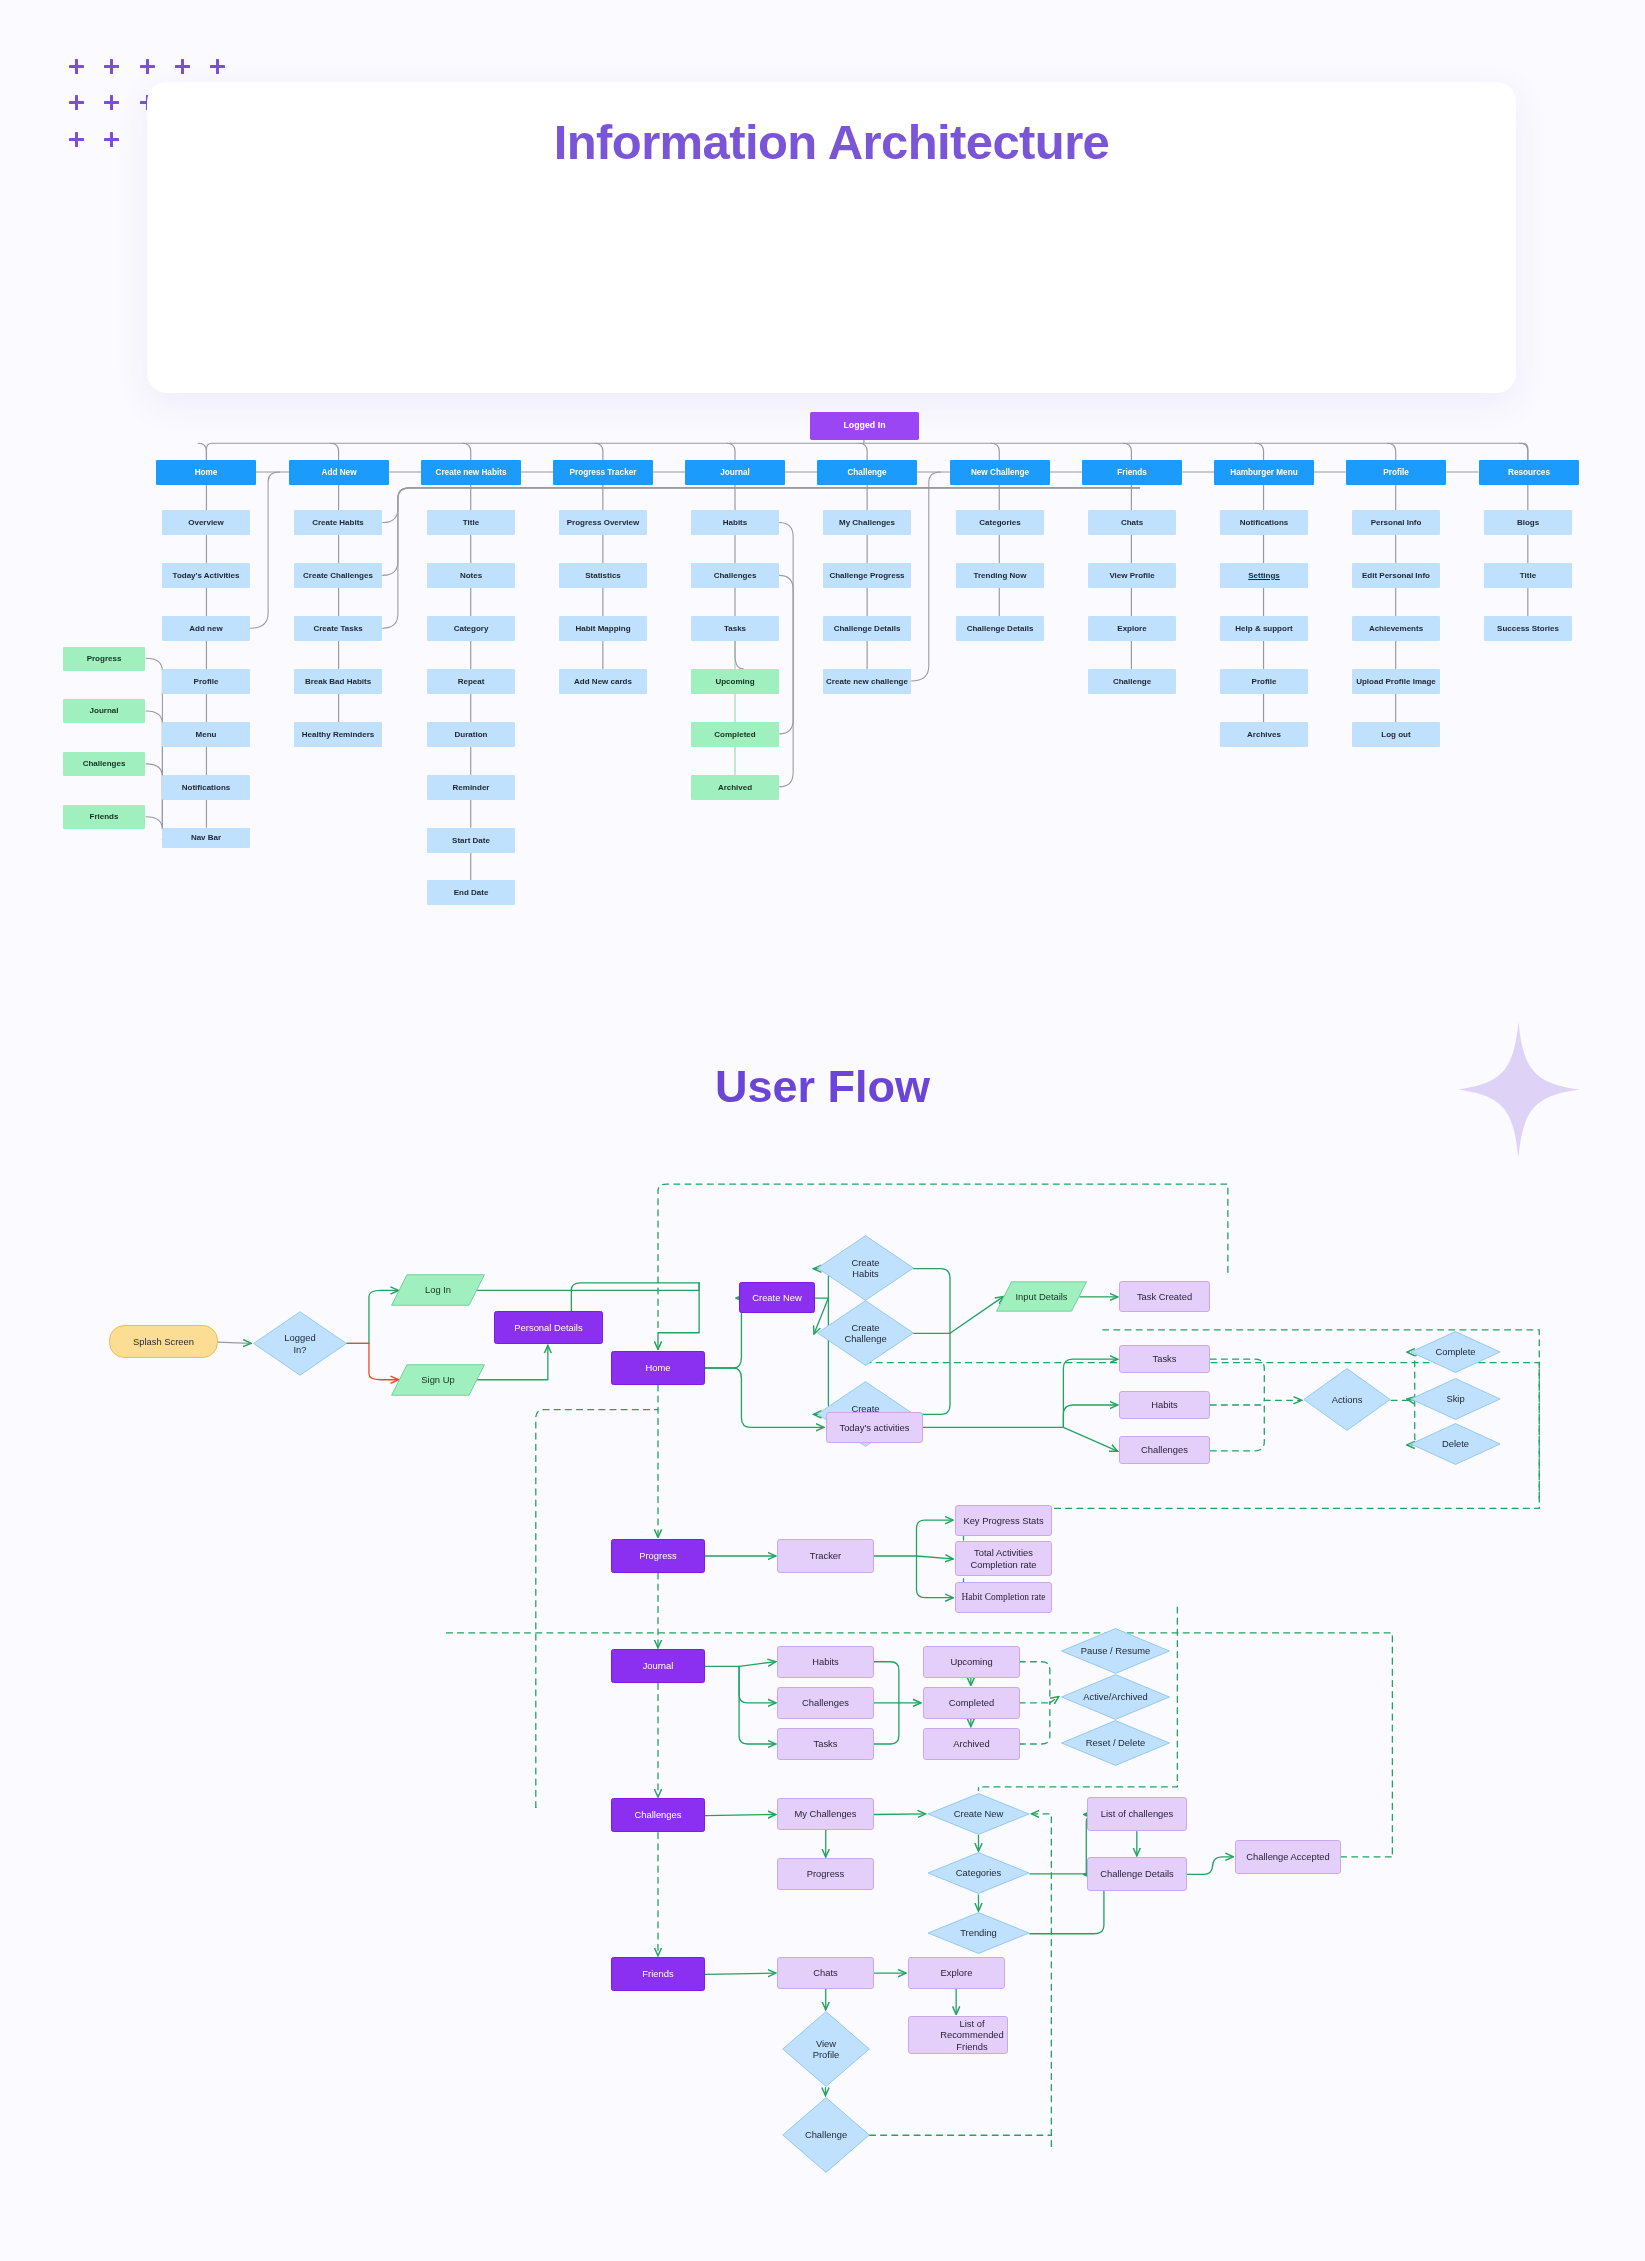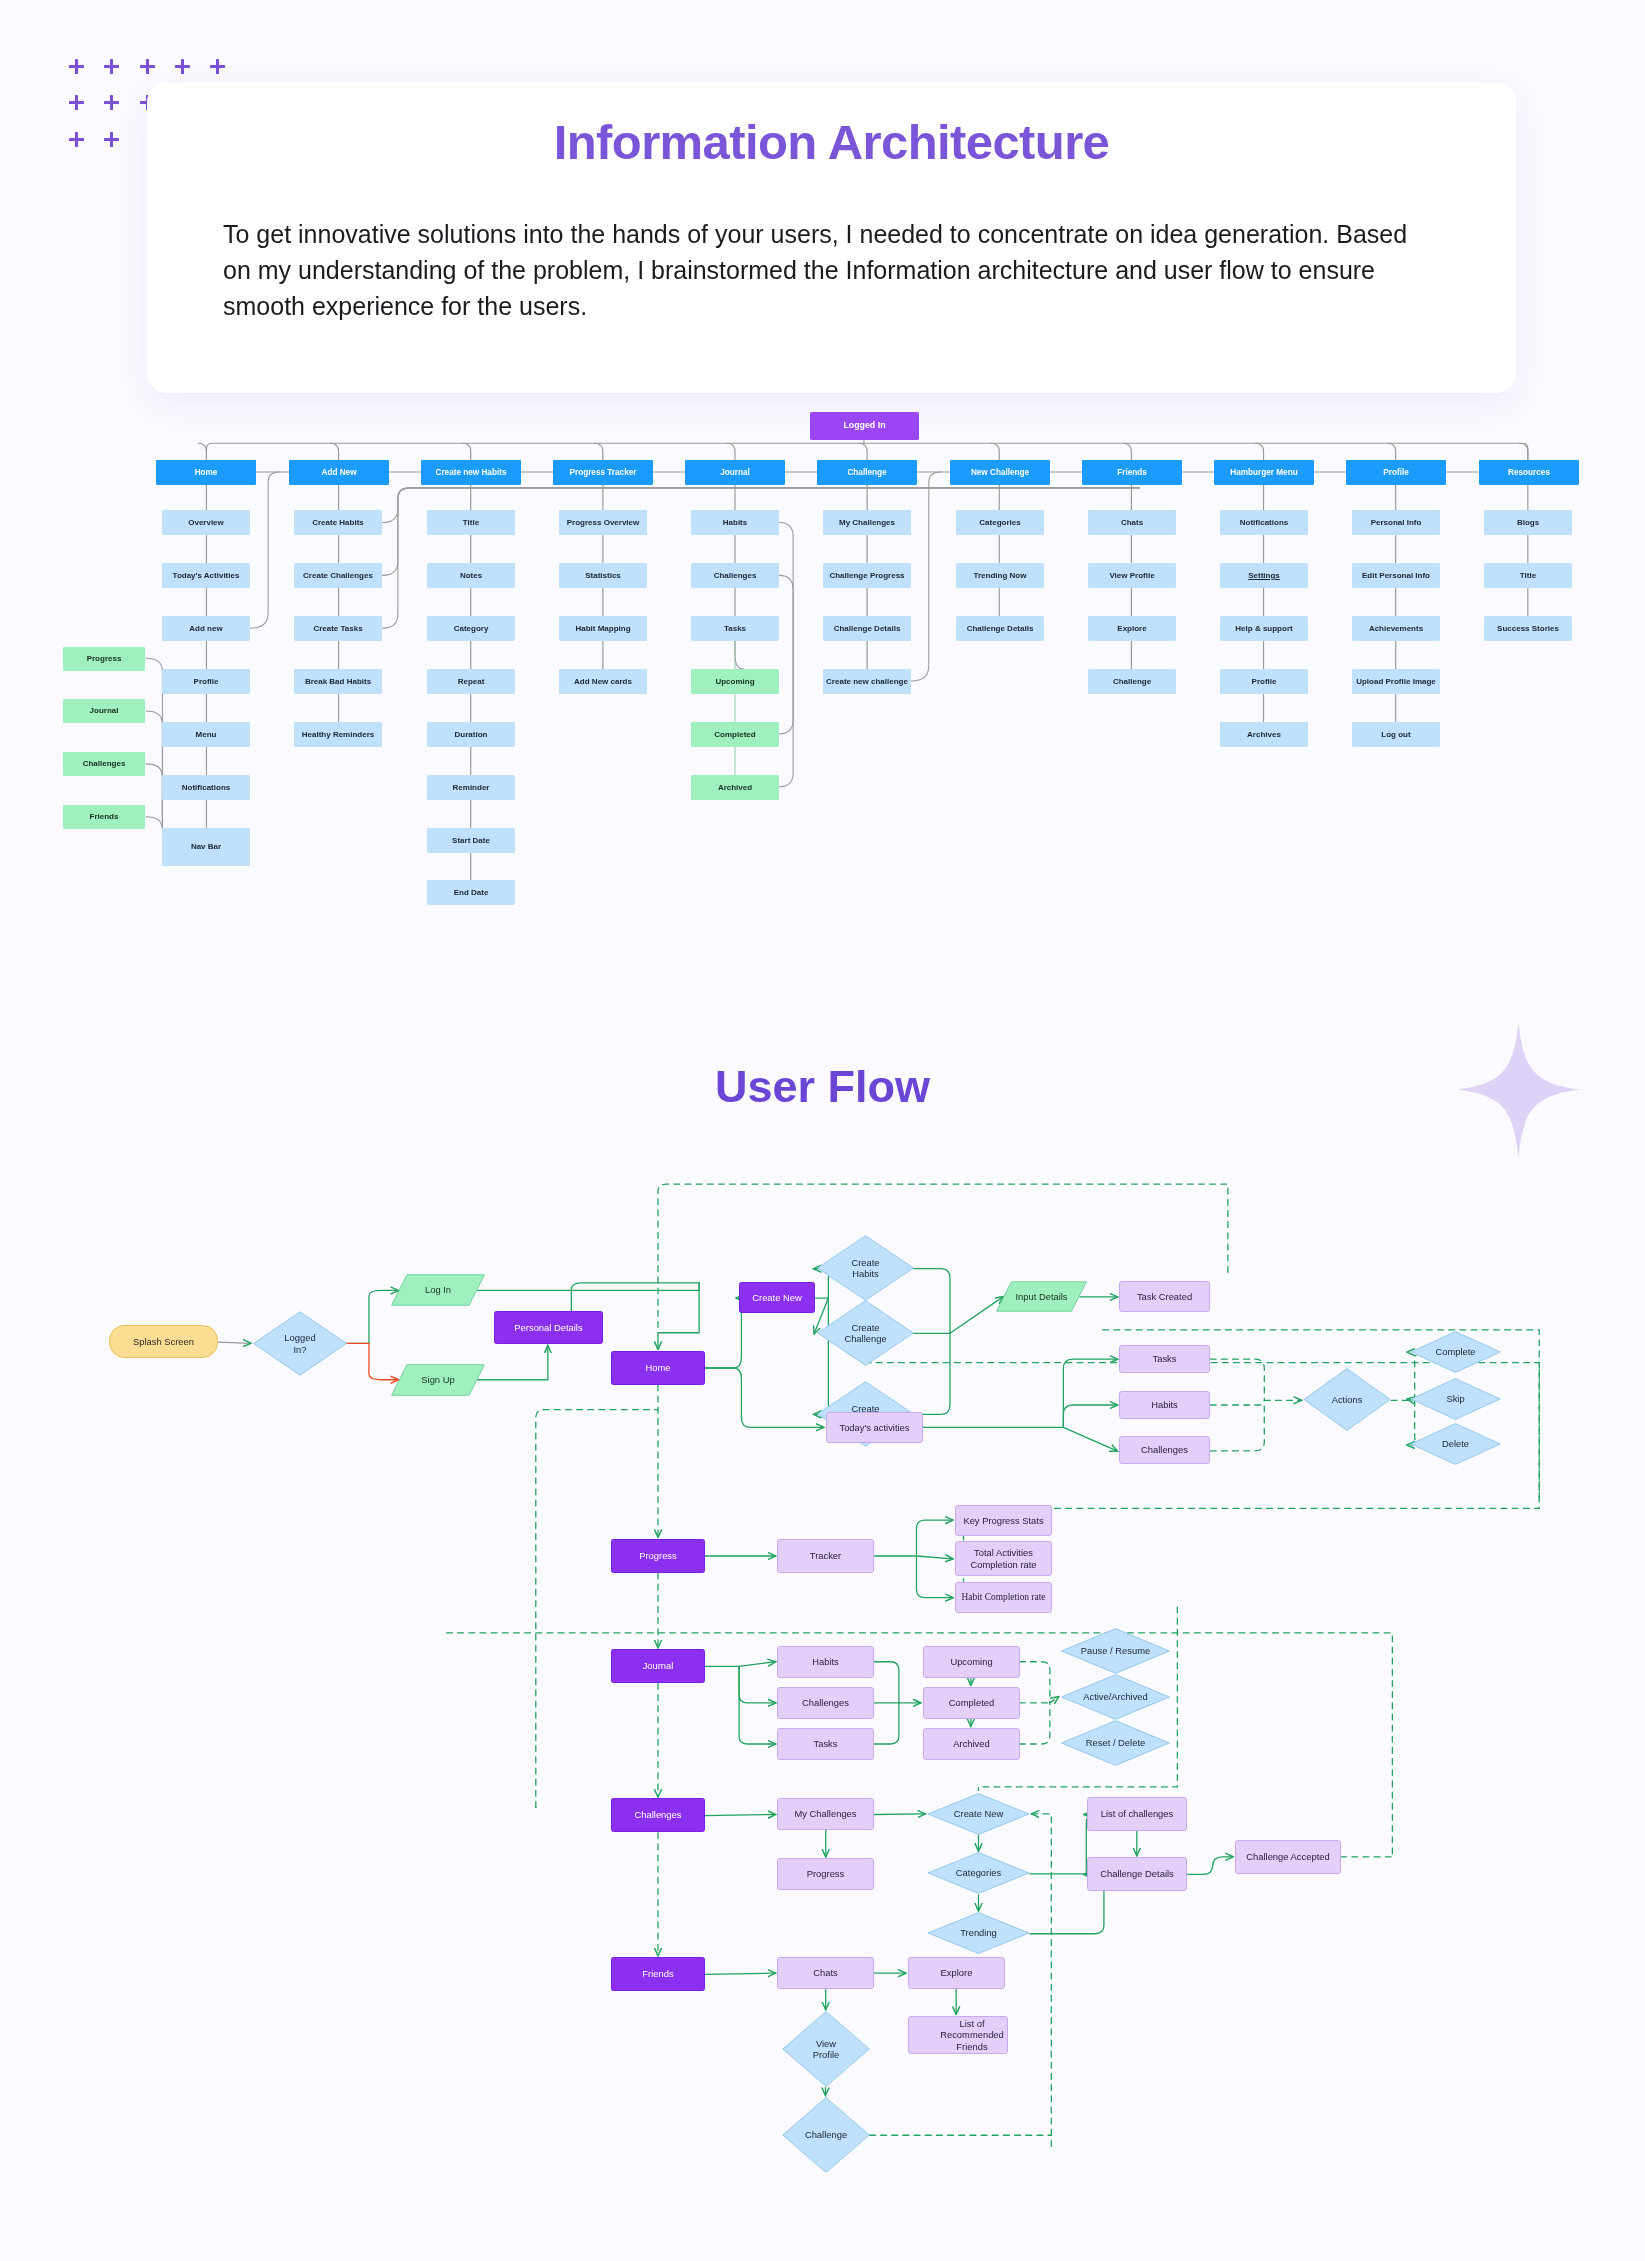--- a/index.html
+++ b/index.html
@@ -109,21 +109,20 @@
     <div class="plus" style="left: 35px; top: 36px;"></div>
     <div class="plus" style="left: 71px; top: 36px;"></div>
     <div class="plus" style="left: 106px; top: 36px;"></div>
     <div class="plus" style="left: 141px; top: 36px;"></div>
     <div class="plus" style="left: 0px; top: 73px;"></div>
     <div class="plus" style="left: 35px; top: 73px;"></div>
   </div>
 
 <div id="header-card">
   <div id="page-title">Information Architecture</div>
-  <div id="intro-text">To get innovative solutions into the hands of your users, I needed to concentrate on idea generation.  Based on my understanding of the problem, I brainstormed the Information architecture and user flow to ensure smooth experience for the users.</div>
 </div>
 
 <div class="stage" id="ia-stage" style="left: 0px; top: 435px;">
   <svg id="ia-lines" width="1645" height="646" viewBox="0 0 2800 1100">
       <path d="M 351 42 L 351 24 Q 351 14 361 14 L 2591 14 Q 2601 14 2601 24 L 2601 42" fill="none" stroke="#9a9a9a" stroke-width="2" stroke-linecap="round" stroke-linejoin="round"></path>
       <path d="M 1470.5 8 L 1470.5 14" fill="none" stroke="#9a9a9a" stroke-width="2" stroke-linecap="round" stroke-linejoin="round"></path>
       <path d="M 351 42 L 351 28 Q 351 14 337 14" fill="none" stroke="#9a9a9a" stroke-width="2" stroke-linecap="round" stroke-linejoin="round"></path>
       <path d="M 436 63 L 491 63" fill="none" stroke="#9a9a9a" stroke-width="2" stroke-linecap="round" stroke-linejoin="round"></path>
       <path d="M 351 84 L 351 128" fill="none" stroke="#9a9a9a" stroke-width="2" stroke-linecap="round" stroke-linejoin="round"></path>
       <path d="M 351 170 L 351 218" fill="none" stroke="#9a9a9a" stroke-width="2" stroke-linecap="round" stroke-linejoin="round"></path>
@@ -229,21 +228,21 @@
       </div>
       <div class="node ia-child" style="left: 162px; top: 234px; width: 88px; height: 25px;">
         <span>Profile</span>
       </div>
       <div class="node ia-child" style="left: 162px; top: 287px; width: 88px; height: 25px;">
         <span>Menu</span>
       </div>
       <div class="node ia-child" style="left: 162px; top: 340px; width: 88px; height: 25px;">
         <span>Notifications</span>
       </div>
-      <div class="node ia-child" style="left: 162px; top: 393px; width: 88px; height: 38px;">
+      <div class="node ia-child" style="left: 162px; top: 393px; width: 88px; height: 20px;">
         <span>Nav Bar</span>
       </div>
       <div class="node ia-top" style="left: 289px; top: 25px; width: 100px; height: 25px;">
         <span>Add New</span>
       </div>
       <div class="node ia-child" style="left: 294px; top: 75px; width: 88px; height: 25px;">
         <span>Create Habits</span>
       </div>
       <div class="node ia-child" style="left: 294px; top: 128px; width: 88px; height: 25px;">
         <span>Create Challenges</span>

